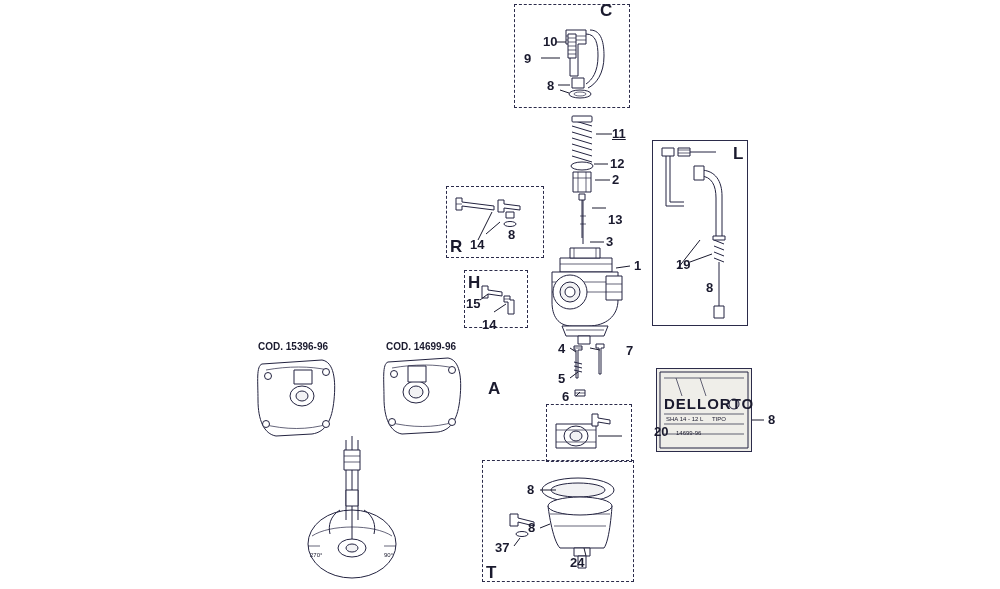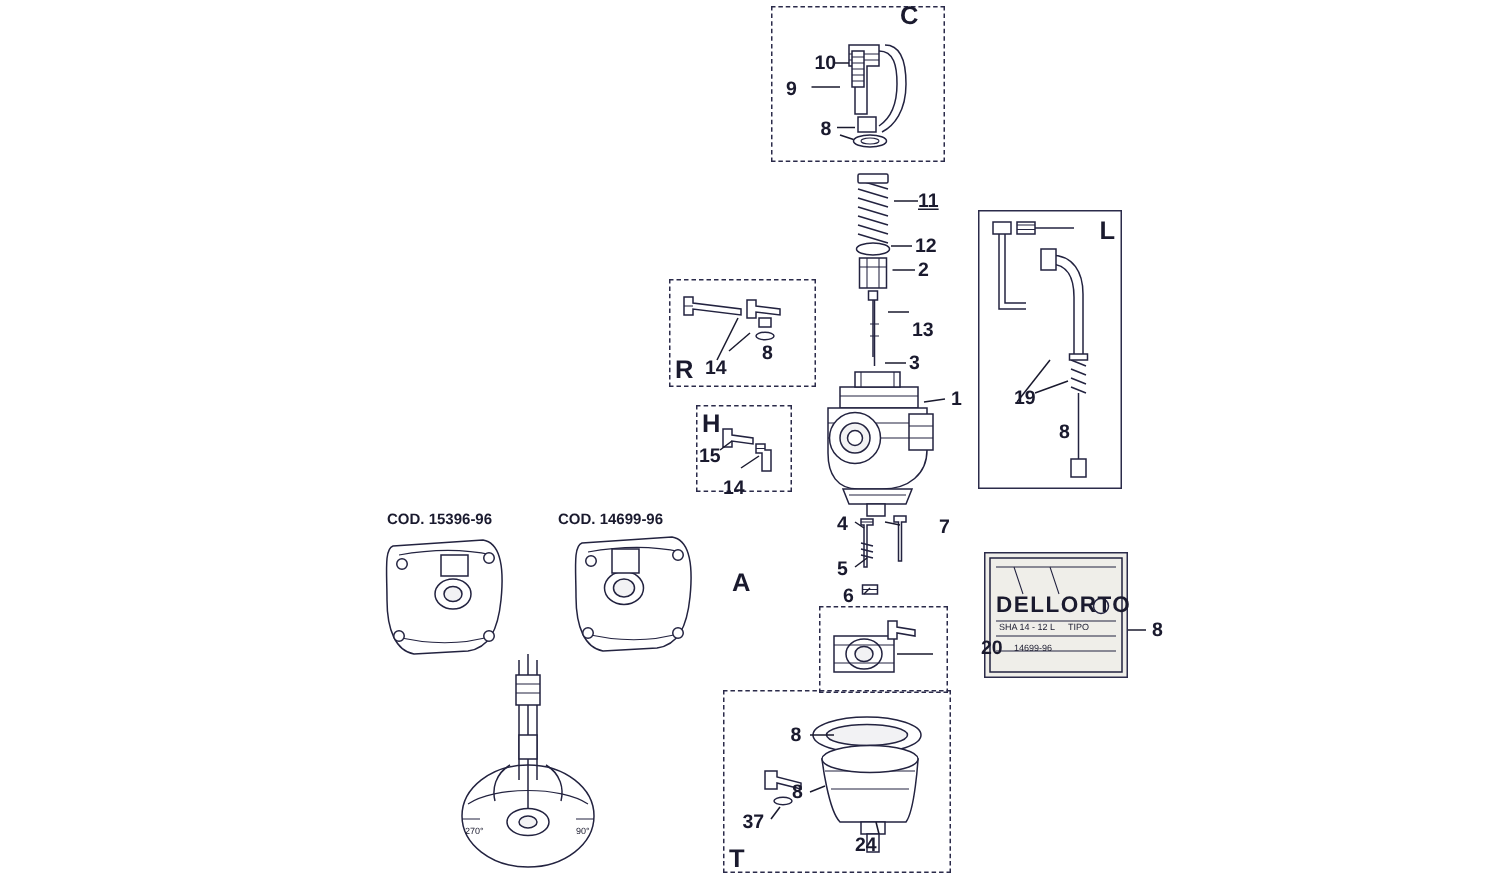--- a/index.html
+++ b/index.html
@@ -296,21 +296,21 @@
   </svg>
 
   <div class="lbl big" style="left:600px; top:2px;">C</div>
   <div class="lbl big" style="left:733px; top:145px;">L</div>
   <div class="lbl big" style="left:450px; top:238px;">R</div>
   <div class="lbl big" style="left:468px; top:274px;">H</div>
   <div class="lbl big" style="left:486px; top:564px;">T</div>
   <div class="lbl big" style="left:488px; top:380px;">A</div>
 
   <div class="lbl code" style="left:258px; top:342px;">COD. 15396-96</div>
-  <div class="lbl code" style="left:372px; top:342px;">COD. 14699-96</div>
+  <div class="lbl code" style="left:386px; top:342px;">COD. 14699-96</div>
 
   <div class="lbl" style="left:524px; top:52px;">9</div>
   <div class="lbl" style="left:543px; top:35px;">10</div>
   <div class="lbl" style="left:547px; top:79px;">8</div>
 
   <div class="lbl" style="left:612px; top:127px;text-decoration:underline;">11</div>
   <div class="lbl" style="left:610px; top:157px;">12</div>
   <div class="lbl" style="left:612px; top:173px;">2</div>
   <div class="lbl" style="left:608px; top:213px;">13</div>
   <div class="lbl" style="left:606px; top:235px;">3</div>

